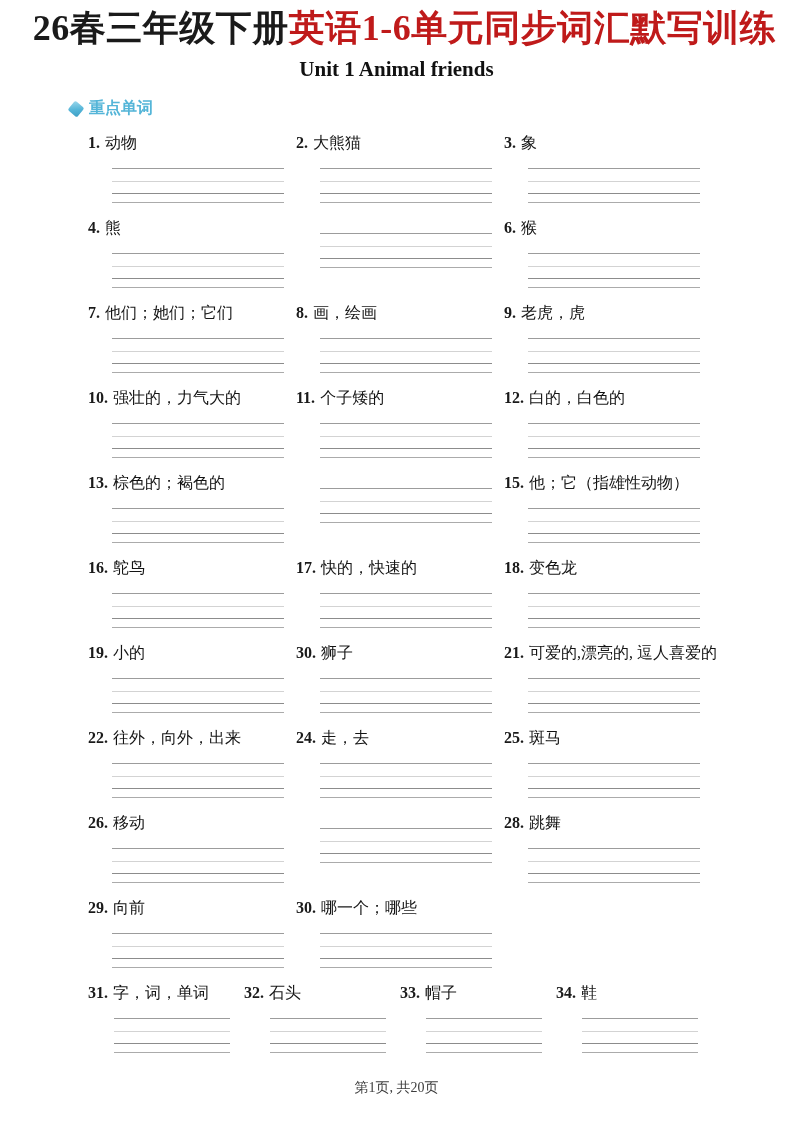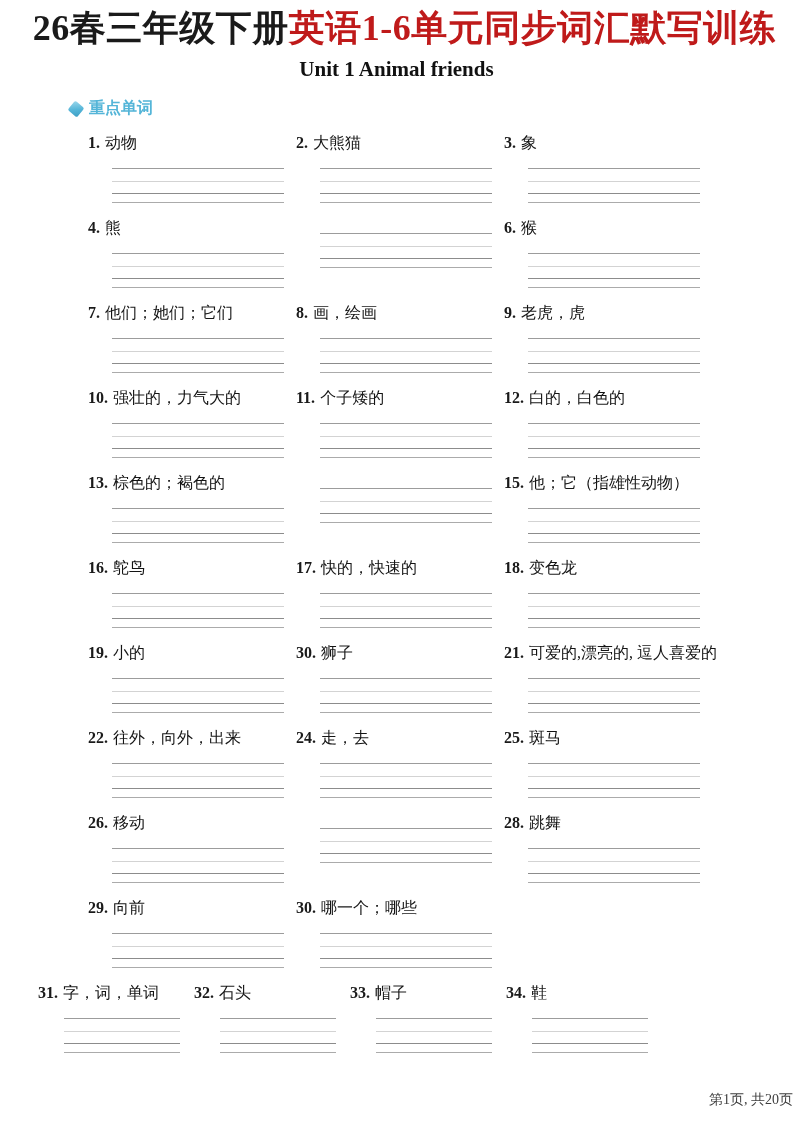--- a/index.html
+++ b/index.html
@@ -53,21 +53,21 @@
     flex: 0 0 auto;
   }
 
   
   .words-grid {
     margin: 14px 17px 0 88px;
     display: grid;
     grid-template-columns: 208px 208px 208px;
   }
   .words-grid-last {
-    margin: 0 0 0 38px;
+    margin: 0 0 0 88px;
     display: grid;
     grid-template-columns: 156px 156px 156px 156px;
   }
   .word-item { height: 85px; }
   .words-grid-last .word-item { height: 80px; }
 
   .word-label {
     height: 20px;
     font-size: 16px;
     white-space: nowrap;
@@ -80,23 +80,23 @@
   .words-grid-last .write-lines { margin: 15px 14px 0 26px; }
   .wline  { border-bottom: 1px solid #a3a3a3; height: 0; }
   .wline1 { border-color: #9c9c9c; }
   .wline2 { margin-top: 12px; border-color: #d3d3d3; }
   .wline3 { margin-top: 11px; border-color: #8c8c8c; }
   .wline4 { margin-top: 8px;  border-color: #ababab; }
 
   
   .page-footer {
     position: absolute;
-    left: 0; bottom: 12px;
+    left: 0; bottom: 24px;
     width: 100%;
-    text-align: right;
+    text-align: center;
     font-size: 14px;
     color: #3d3d3d;
   }
 </style>
 </head>
 <body>
 
 <h1 class="page-title"><span>26春三年级下册</span><span class="title-red">英语1-6单元同步词汇默写训练</span></h1>
 
 <h2 class="subtitle">Unit 1  Animal friends</h2>

